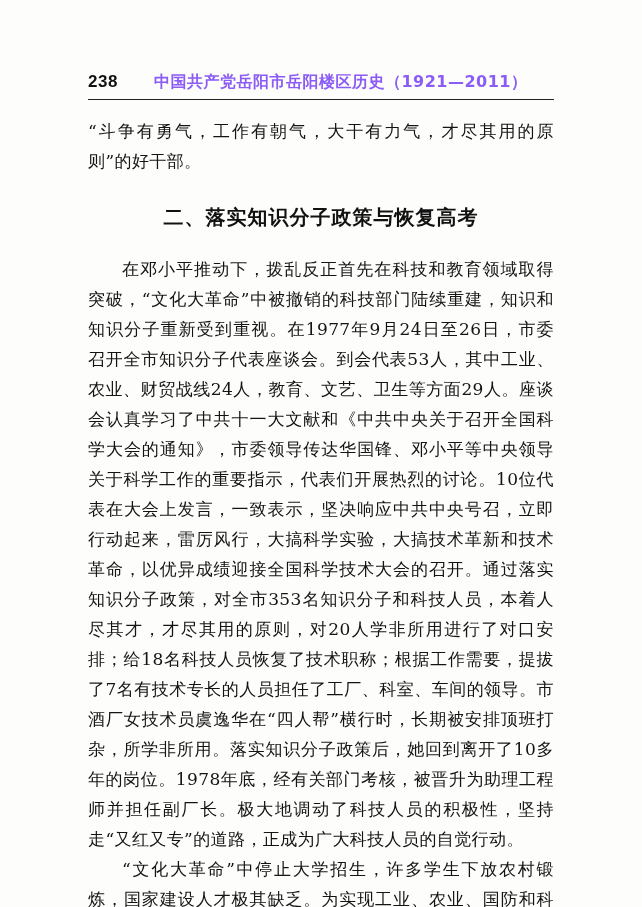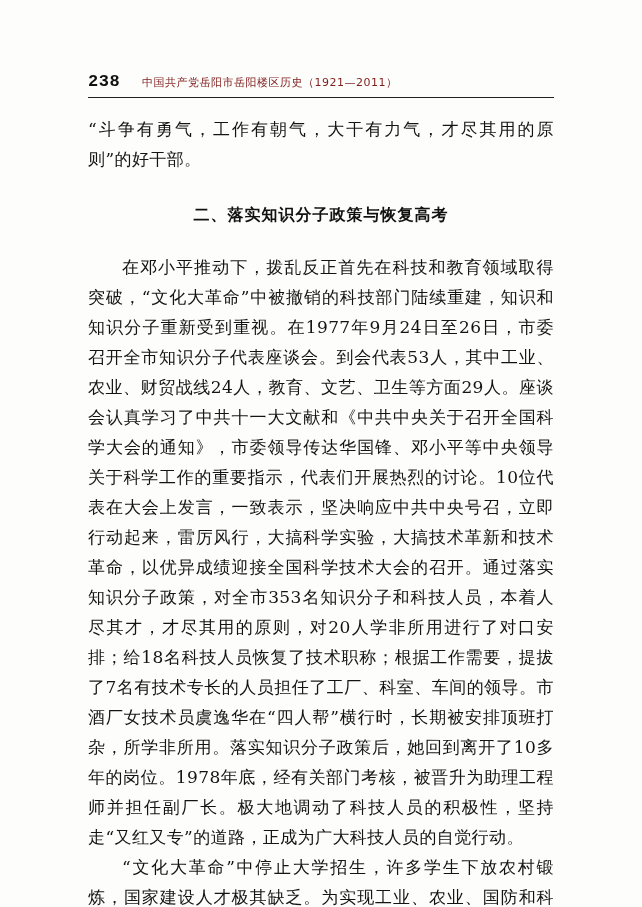--- a/index.html
+++ b/index.html
@@ -30,32 +30,32 @@
     width: 466px;
   }
   .header {
     display: flex;
     align-items: baseline;
     padding-bottom: 6px;
     border-bottom: 1.5px solid #222;
     width: 466px;
   }
   .folio {
-    font-family: Liberation Mono, monospace;
+    font-family: Liberation Sans, sans-serif;
     font-size: 17px;
     font-weight: bold;
     letter-spacing: 0.5px;
     color: #111;
-    margin-right: 22px;
+    margin-right: 36px;
   }
   .running-title {
     font-family: "DejaVu Sans", "Liberation Sans", sans-serif;
-    font-size: 11px;
-    font-weight: normal;
-    color: #7f1d1d;
+    font-size: 16px;
+    font-weight: bold;
+    color: #8b5cf6;
     letter-spacing: 0.5px;
     white-space: nowrap;
   }
   .body-text {
     margin-top: 16px;
     font-size: 17px;
     line-height: 30px;
     text-align: justify;
     text-justify: inter-ideograph;
     color: #141414;
@@ -65,21 +65,21 @@
     margin: 0 0 0 0;
     text-indent: 2em;
   }
   .para.no-indent {
     text-indent: 0;
   }
   .section-heading {
     margin: 26px 0 22px 0;
     text-align: center;
     font-family: "DejaVu Sans", "Liberation Sans", sans-serif;
-    font-size: 16px;
+    font-size: 20px;
     font-weight: bold;
     color: #111;
     letter-spacing: 1px;
   }
   .para + .para {
     margin-top: 0;
   }
 </style>
 </head>
 <body>

